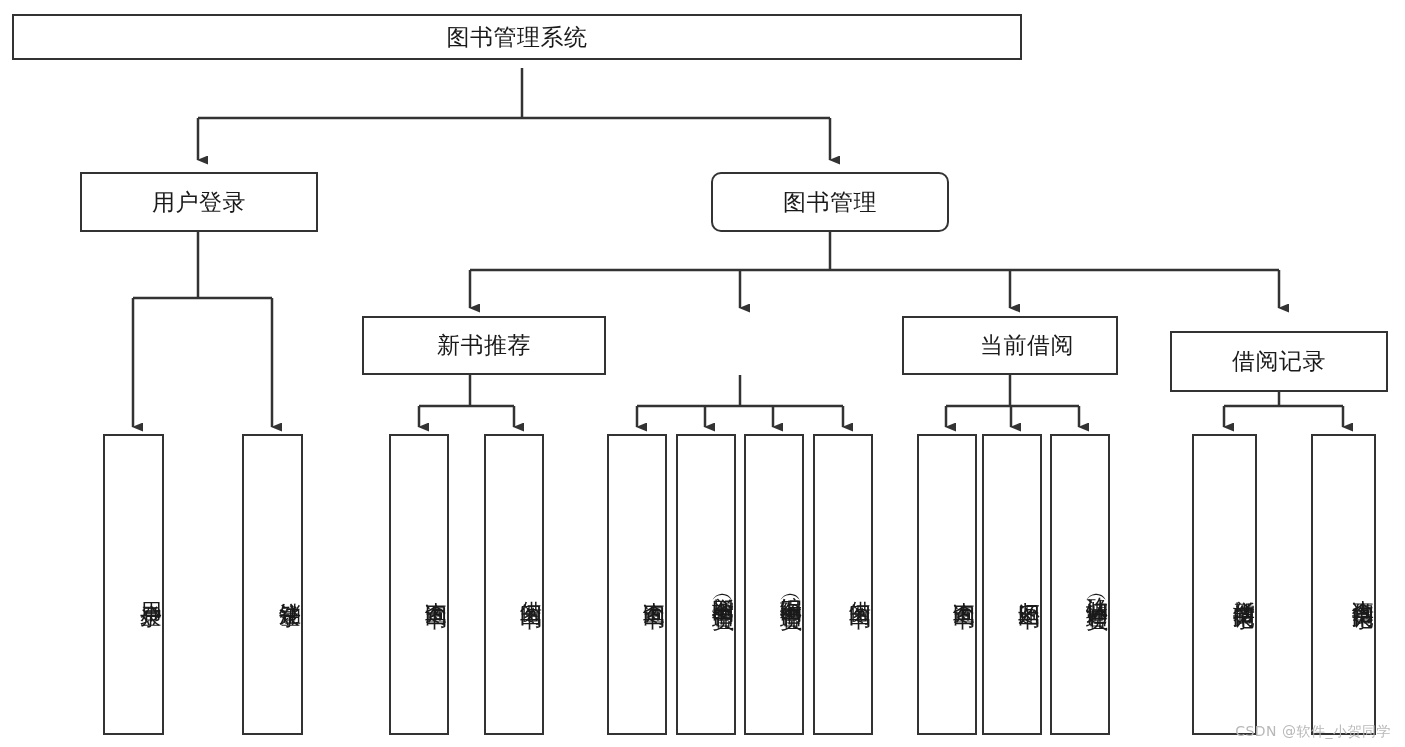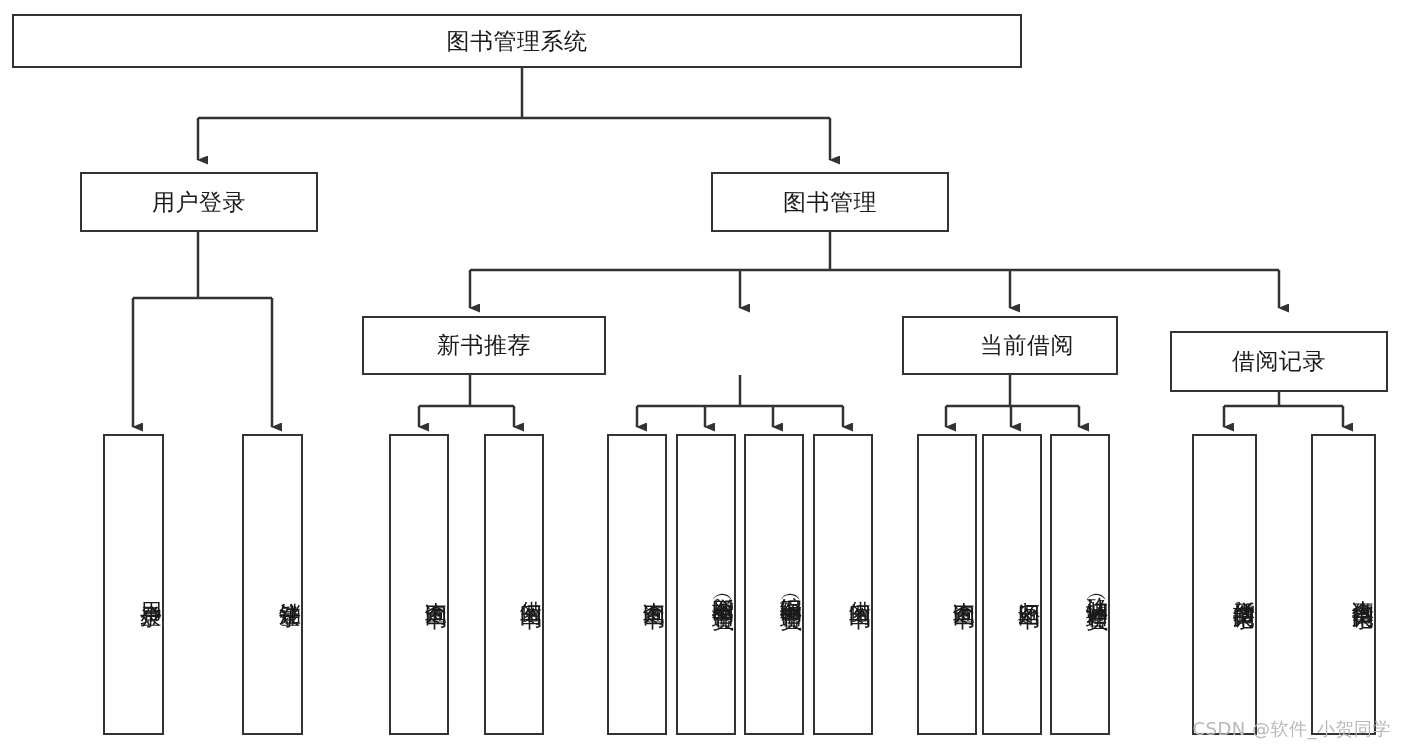--- a/index.html
+++ b/index.html
@@ -51,21 +51,21 @@
   }
   .node.vertical > span {
     writing-mode: vertical-rl;
     text-orientation: upright;
     display: block;
   }
   #watermark {
     position: absolute;
     right: 14px;
     bottom: 6px;
-    font-size: 18px;
+    font-size: 14px;
     color: #b8b8b8;
     letter-spacing: 0.5px;
     white-space: nowrap;
   }
 </style>
 </head>
 <body>
 
 <div id="stage">
 
@@ -112,29 +112,29 @@
       <path d="M1011,406 L1011,427" marker-end="url(#arrow)"></path>
       <path d="M1079,406 L1079,427" marker-end="url(#arrow)"></path>
 
       <path d="M1279,377 L1279,406"></path>
       <path d="M1224,406 L1343,406"></path>
       <path d="M1224,406 L1224,427" marker-end="url(#arrow)"></path>
       <path d="M1343,406 L1343,427" marker-end="url(#arrow)"></path>
     </g>
   </svg>
 
-  <div class="node horizontal" style="left:12px; top:14px; width:1010px; height:54px;">
+  <div class="node horizontal" style="left:12px; top:14px; width:1010px; height:46px;">
     <span>图书管理系统</span>
   </div>
 
   <div class="node horizontal" style="left:80px; top:172px; width:238px; height:60px;">
     <span>用户登录</span>
   </div>
 
-  <div class="node horizontal" style="left:711px; top:172px; width:238px; height:60px;">
+  <div class="node horizontal" style="left:711px; top:172px; width:238px; height:60px;border-radius:10px;">
     <span>图书管理</span>
   </div>
 
   <div class="node horizontal" style="left:362px; top:316px; width:244px; height:59px;">
     <span>新书推荐</span>
   </div>
 
 
   <div class="node horizontal" style="left:902px; top:316px; width:216px; height:59px;padding-left:34px;">
     <span>当前借阅</span>

